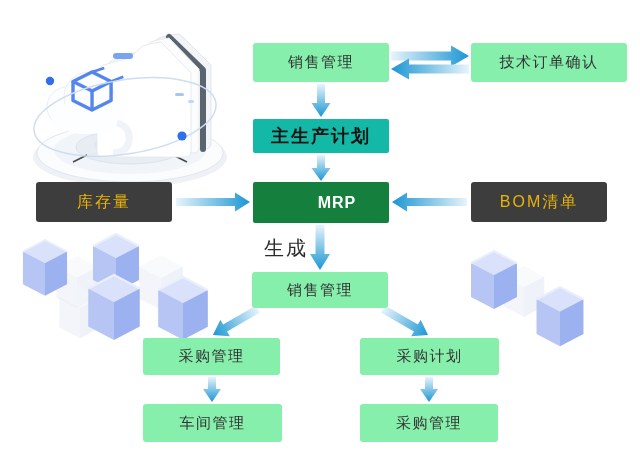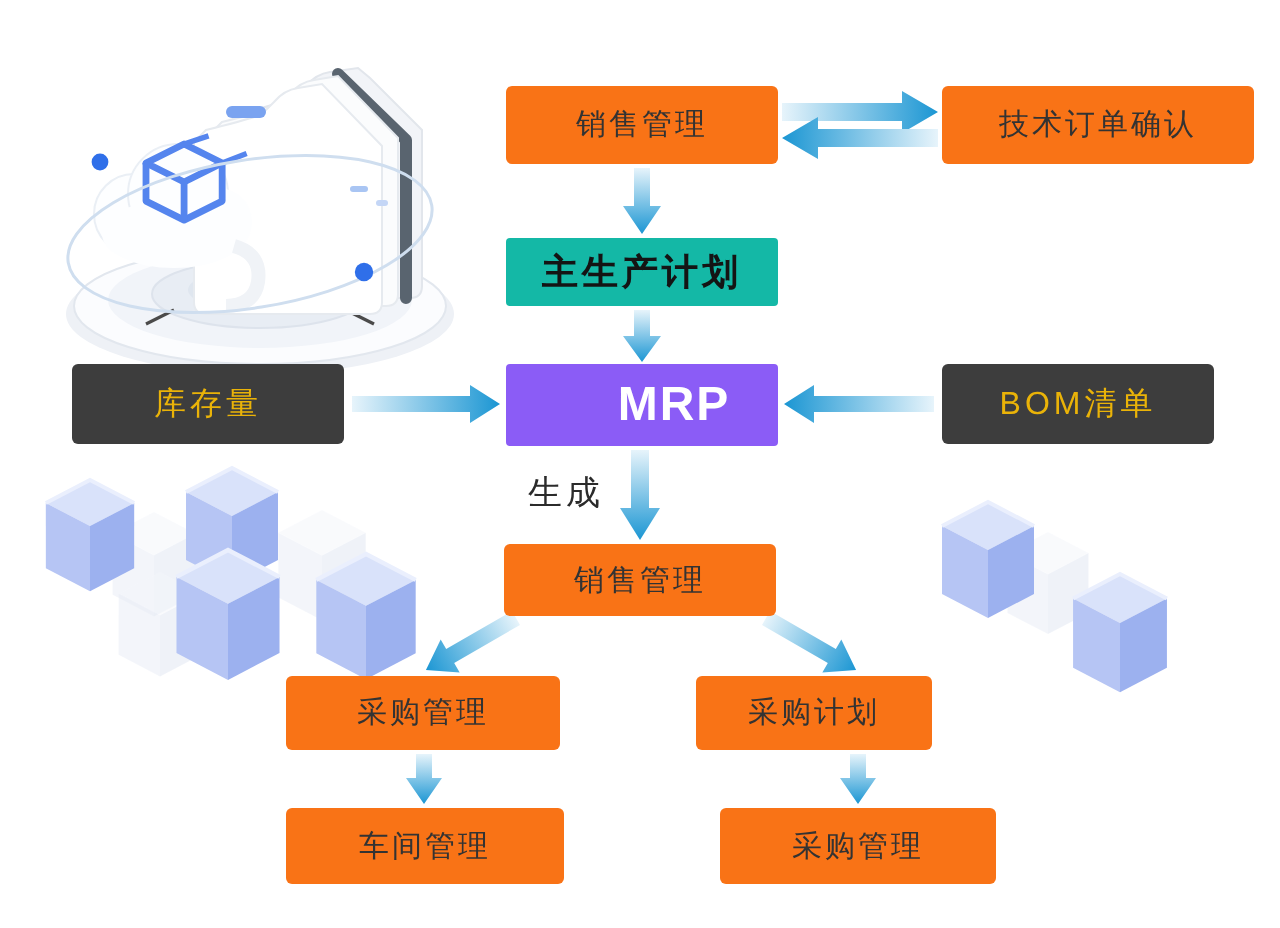--- a/index.html
+++ b/index.html
@@ -2,27 +2,27 @@
 <html><head>
 <meta charset="utf-8">
 <style>
   html,body{margin:0;padding:0;}
   body{width:640px;height:464px;background:#ffffff;overflow:hidden;
        font-family:"Liberation Sans","DejaVu Sans",sans-serif;}
   .stage{position:relative;width:640px;height:464px;background:#fff;}
   .lyr{position:absolute;left:0;top:0;}
   .box{position:absolute;display:flex;align-items:center;justify-content:center;
        box-sizing:border-box;white-space:nowrap;}
-  .gray{background:#f97316;color:#333;font-size:15px;border-radius:3px;letter-spacing:1.5px;}
+  .gray{background:#86efac;color:#333;font-size:15px;border-radius:3px;letter-spacing:1.5px;}
   .dark{background:#3d3d3d;color:#eab308;font-size:16px;border-radius:3px;letter-spacing:2px;}
   .orange{background:#14b8a6;color:#141414;font-size:18px;font-weight:bold;
           border-radius:2px;letter-spacing:2px;}
-  .blue{background:#8b5cf6;color:#fff;font-size:24px;font-weight:bold;
+  .blue{background:#15803d;color:#fff;font-size:16px;font-weight:bold;
         border-radius:2px;letter-spacing:1px;padding-left:32px;}
-  .flabel{position:absolute;color:#2b2b2b;font-size:17px;letter-spacing:2px;}
+  .flabel{position:absolute;color:#2b2b2b;font-size:20px;letter-spacing:2px;}
 </style>
 </head>
 <body>
 
 <div class="stage">
 
   <svg class="lyr" width="640" height="464" viewBox="0 0 640 464">
     <defs>
       <g id="cube">
         <polygon points="0,0 23,12 0,24 -23,12" fill="#d9e2fa"></polygon>
@@ -136,18 +136,18 @@
   <div class="box blue" style="left:253px;top:182px;width:136px;height:41px">MRP</div>
 
   <div class="box dark" style="left:471px;top:182px;width:136px;height:40px">BOM清单</div>
 
   <div class="flabel" style="left:264px;top:235px">生成</div>
 
   <div class="box gray" style="left:252px;top:272px;width:136px;height:36px">销售管理</div>
 
   <div class="box gray" style="left:143px;top:338px;width:137px;height:37px">采购管理</div>
 
-  <div class="box gray" style="left:348px;top:338px;width:118px;height:37px">采购计划</div>
+  <div class="box gray" style="left:360px;top:338px;width:139px;height:37px">采购计划</div>
 
   <div class="box gray" style="left:143px;top:404px;width:139px;height:38px">车间管理</div>
 
   <div class="box gray" style="left:360px;top:404px;width:138px;height:38px">采购管理</div>
 </div>
 
 </body></html>

